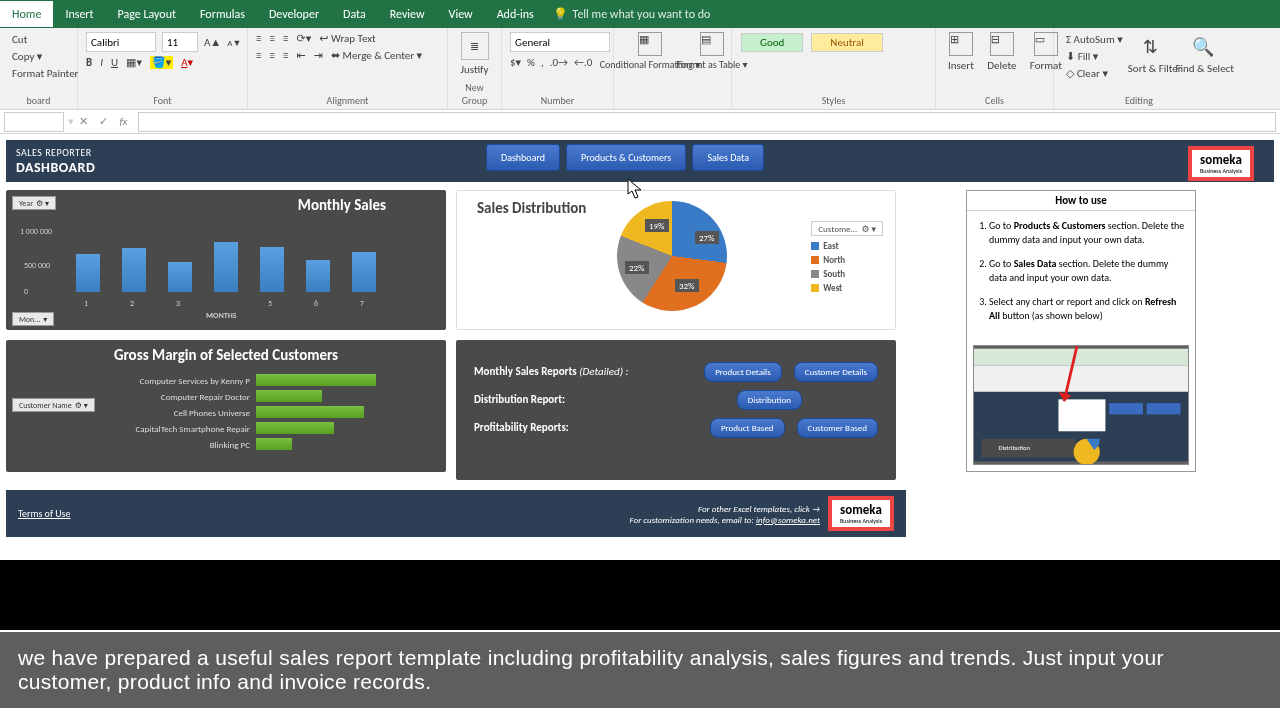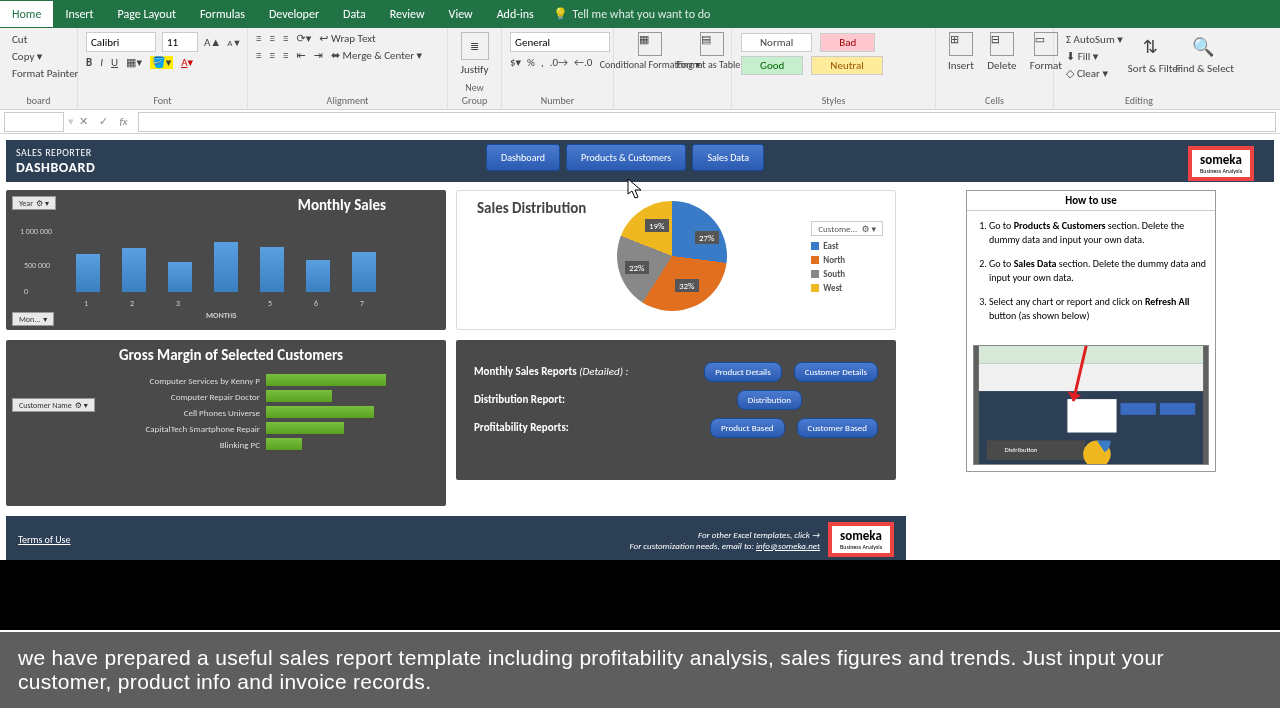--- a/index.html
+++ b/index.html
@@ -37,21 +37,21 @@
 .dash-header { background:#2c3f55; color:#fff; padding:6px 10px; display:flex; align-items:center; position:relative; }
 .dash-title-sm { font-size:10px; letter-spacing:.5px; }
 .dash-title-lg { font-size:14px; font-weight:bold; letter-spacing:.5px; }
 .nav-btns { position:absolute; left:480px; top:4px; display:flex; gap:6px; }
 .nav-btn { background:linear-gradient(#4a7bd0,#2a5bb0); color:#fff; font-size:10px; padding:6px 14px; border-radius:3px; border:1px solid #1a4a9a; text-align:center; cursor:pointer; min-width:72px; }
 .someka-logo { position:absolute; right:20px; top:6px; background:#fff; color:#000; padding:2px 8px; font-weight:bold; font-size:13px; border:4px solid #ef4444; }
 .someka-logo .sub { font-size:6px; font-weight:normal; display:block; text-align:right; }
 
 .dash-body { display:flex; gap:10px; padding:8px 0; }
 .dash-left { width:900px; }
-.dash-right { width:250px; margin-left:50px; }
+.dash-right { width:230px; margin-left:50px; }
 
 .panel { background:#4a4a4a; border-radius:2px; margin-bottom:10px; position:relative; }
 .panel-title { color:#fff; font-size:15px; font-weight:bold; text-align:center; padding:6px; }
 .row2 { display:flex; gap:10px; }
 
 
 .monthly { width:440px; height:140px; }
 .bar-chart { position:relative; height:90px; margin:0 30px 0 70px; }
 .bar { position:absolute; bottom:18px; width:24px; background:linear-gradient(#5aa0e0,#3a80c0); }
 .axis-lbl { position:absolute; color:#ccc; font-size:8px; }
@@ -62,21 +62,21 @@
 .distro .panel-title { color:#444; text-align:left; padding:8px 20px; line-height:1.2; }
 .pie-wrap { position:absolute; left:160px; top:10px; width:120px; height:120px; }
 .pie { width:110px; height:110px; border-radius:50%; background:conic-gradient(#3a7bc8 0 27%, #e07020 27% 59%, #888 59% 81%, #f0b820 81% 100%); position:relative; }
 .pie-lbl { position:absolute; background:#555; color:#fff; font-size:9px; padding:1px 4px; }
 .legend { position:absolute; right:12px; top:30px; font-size:9px; color:#555; }
 .legend-item { display:flex; align-items:center; gap:4px; margin:3px 0;font-weight:bold; }
 .legend-sw { width:8px; height:8px; }
 .legend-head { border:1px solid #ccc; padding:1px 6px; font-size:9px; margin-bottom:4px; display:flex; align-items:center; gap:4px; }
 
 
-.gross { width:440px; height:166px;padding-left:10px; }
+.gross { width:440px; height:132px; }
 .hbar-row { display:flex; align-items:center; margin:4px 0; }
 .hbar-lbl { width:180px; text-align:right; color:#ddd; font-size:9px; padding-right:6px; }
 .hbar { height:12px; background:linear-gradient(#7ac040,#5aa020); }
 
 
 .reports { width:440px; height:140px; padding:14px 18px; }
 .rep-row { display:flex; align-items:center; justify-content:space-between; color:#fff; font-size:11px; margin:8px 0; }
 .rep-btn { background:linear-gradient(#4a7bd0,#2a5bb0); color:#fff; font-size:9px; padding:4px 10px; border-radius:8px; border:1px solid #1a4a9a; text-align:center; min-width:64px; line-height:1.1; cursor:pointer; }
 .rep-btns { display:flex; gap:12px; }
 
@@ -193,24 +193,20 @@
       </div>
       <div class="rcol" style="align-items:center;width:56px">
         <div class="big-ico">▤</div>
         <div class="btn-sm" style="text-align:center;font-size:10px;line-height:1.1"><span>Format as Table</span> ▾</div>
       </div>
     </div>
     <div class="rgroup-label"></div>
   </div>
   <div class="rgroup" style="width:204px">
     <div class="rcol">
-      <div class="rrow">
-        <div class="style-cell style-normal">Normal</div>
-        <div class="style-cell style-bad">Bad</div>
-      </div>
       <div class="rrow">
         <div class="style-cell style-good">Good</div>
         <div class="style-cell style-neutral">Neutral</div>
       </div>
     </div>
     <div class="rgroup-label">Styles</div>
   </div>
   <div class="rgroup" style="width:118px">
     <div class="rrow">
       <div class="rcol" style="align-items:center;width:36px">

